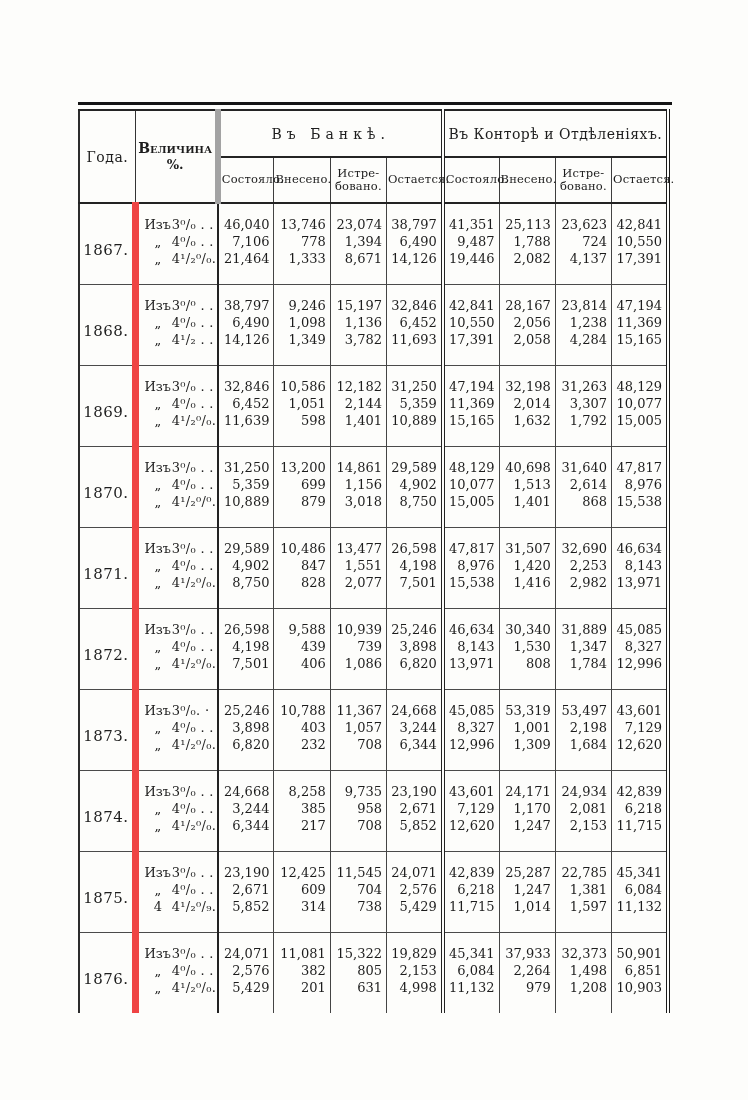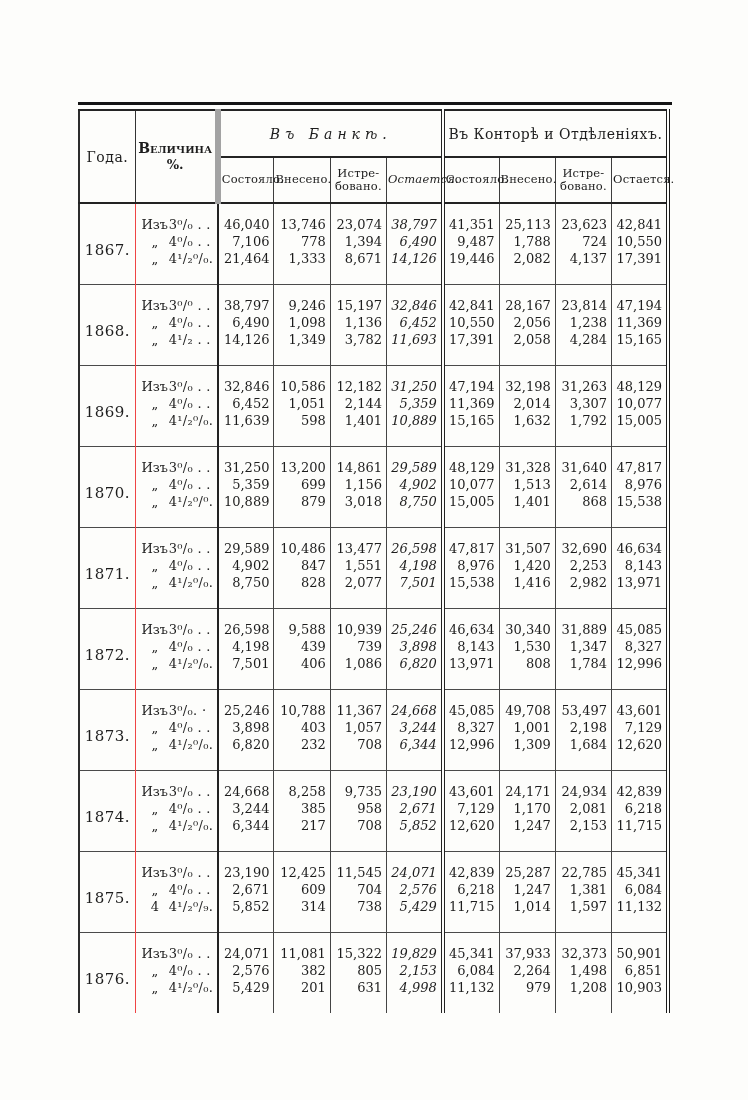--- a/index.html
+++ b/index.html
@@ -36,36 +36,36 @@
   }
   th.h-rate .unit{display:block;font-size:13px;font-variant:normal;font-weight:bold;}
   tr.group-row th{height:45px;font-size:14px;border-bottom:1px solid #3d3d3d;}
   th.h-bank{letter-spacing:5px;}
   th.h-office{letter-spacing:.5px;}
   tr.sub-row th{
     height:44px;font-size:11.5px;letter-spacing:.2px;
     white-space:pre-line;line-height:1.15;
     border-bottom:2px solid #222;
   }
-  th.group-end,td.group-end{border-right:4px double #222 !important;font-style:italic;}
+  th.group-end,td.group-end{border-right:4px double #222 !important;}
   th.last-col,td.last-col{border-right:none !important;}
   thead th.h-year,thead th.h-rate{border-bottom:2px solid #222;}
 
   tbody{border-bottom:1.5px solid #4a4a4a;}
   tbody:last-child{border-bottom:none;}
   tbody td{
     font-size:13px;line-height:17px;
     border-right:1px solid #444;
     padding:0 4px 0 0;
     vertical-align:top;
   }
   td.year-cell{
     text-align:center;vertical-align:middle;
     font-size:15px;letter-spacing:.5px;
-    border-right:1px solid #ef4444;
+    border-right:7px solid #ef4444;
     padding:0;
   }
   td.rate-cell{border-right:2px solid #222;padding:0 0 0 5px;margin-top:44px;}
   td.num{text-align:right;font-variant-numeric:tabular-nums;}
   tr.l-first td{padding-top:12px;}
   tr.l-first td.rate-cell{padding-top:12px;}
   tr.l-last td{padding-bottom:17px;}
   .rate-line{display:flex;}
   .rate-prefix{display:inline-block;width:28px;text-align:center;flex:0 0 28px;}
   .rate-val{flex:1;text-align:left;letter-spacing:.3px;}
@@ -272,21 +272,21 @@
             <span class="rate-line">
               <span class="rate-prefix">Изъ</span>
               <span class="rate-val">3⁰/₀ . .</span>
             </span>
           </td>
           <td class="num">31,250</td>
           <td class="num">13,200</td>
           <td class="num">14,861</td>
           <td class="num group-end">29,589</td>
           <td class="num">48,129</td>
-          <td class="num">31,328</td>
+          <td class="num">40,698</td>
           <td class="num">31,640</td>
           <td class="num last-col">47,817</td>
         </tr>
         <tr>
           <td class="rate-cell">
             <span class="rate-line">
               <span class="rate-prefix">„</span>
               <span class="rate-val">4⁰/₀ . .</span>
             </span>
           </td>
@@ -425,21 +425,21 @@
             <span class="rate-line">
               <span class="rate-prefix">Изъ</span>
               <span class="rate-val">3⁰/₀. ·</span>
             </span>
           </td>
           <td class="num">25,246</td>
           <td class="num">10,788</td>
           <td class="num">11,367</td>
           <td class="num group-end">24,668</td>
           <td class="num">45,085</td>
-          <td class="num">49,708</td>
+          <td class="num">53,319</td>
           <td class="num">53,497</td>
           <td class="num last-col">43,601</td>
         </tr>
         <tr>
           <td class="rate-cell">
             <span class="rate-line">
               <span class="rate-prefix">„</span>
               <span class="rate-val">4⁰/₀ . .</span>
             </span>
           </td>

